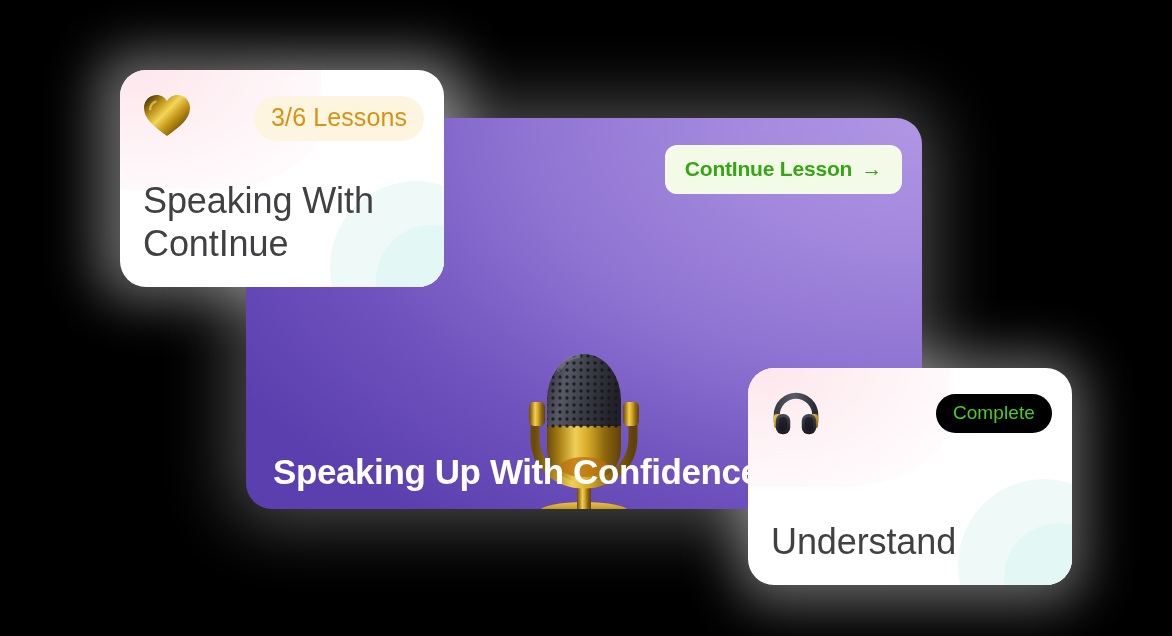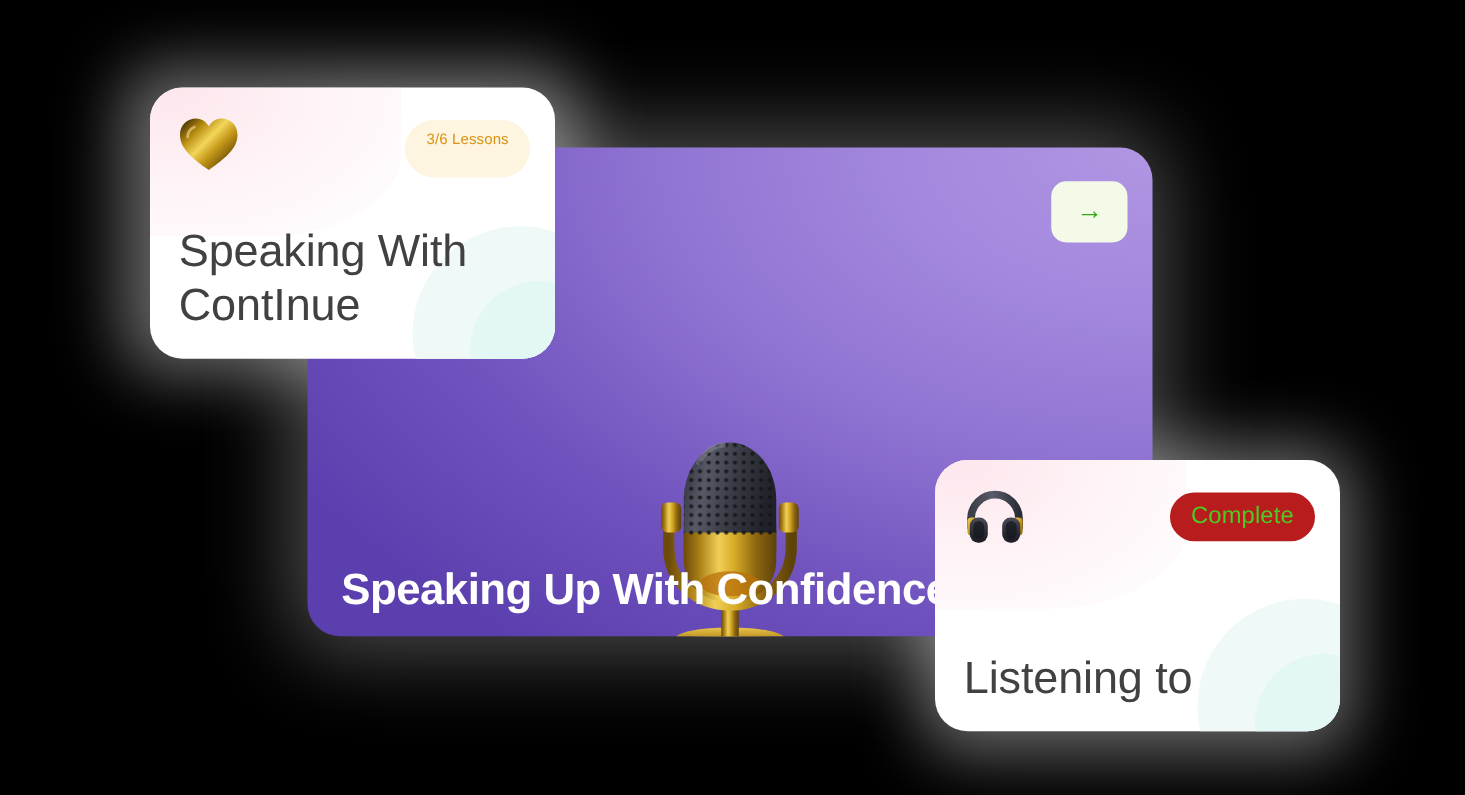--- a/index.html
+++ b/index.html
@@ -76,28 +76,28 @@
     display:flex;
     align-items:center;
     justify-content:center;
     border-radius:999px;
     white-space:nowrap;
     line-height:1;
   }
   .pill-lessons {
     background:#fdf5e0;
     color:#d99211;
-    font-size:12px;
+    font-size:25px;
     font-weight:400;
     letter-spacing:.1px;
-    padding:9px 17px 25px;
+    padding:9px 17px 11px;
     text-align:right;
   }
   .pill-complete {
-    background:#b91c1c;
+    background:#000000;
     color:#4bcb24;
     font-size:19px;
     font-weight:400;
     letter-spacing:.1px;
     padding:9px 17px 11px;
   }
 
   
   .card-title {
     position:absolute;
@@ -215,20 +215,21 @@
 
         <path d="M38 60a37 46 0 0 1 74 0v26H38z" fill="url(#mesh)"></path>
         <g clip-path="url(#headclip)">
             <rect x="30" y="10" width="95" height="85" fill="url(#dots)"></rect>
           </g>
         <path d="M50 30a26 34 0 0 1 20-14" stroke="#8b8e99" stroke-width="4" fill="none" opacity=".45" stroke-linecap="round"></path>
       </svg>
     </div>
 
     <button class="btn-continue" style="right:20px; top:27px;">
+      <span>ContInue Lesson</span>
       <span class="arrow">→</span>
     </button>
 
     <div class="hero-title" style="left:27px; bottom:20px;">Speaking Up With Confidence</div>
   </div>
 
   <div class="card card-white" style="left:120px; top:70px; width:324px; height:217px;">
 
     <div class="tint-pink sq"></div>
     <div class="blob-mint-a" style="right:-58px; bottom:-66px; width:172px; height:172px;"></div>
@@ -294,17 +295,17 @@
         <rect x="9" y="28" width="9" height="15" rx="4.5" fill="#15161d" opacity=".7"></rect>
         <rect x="36" y="28" width="9" height="15" rx="4.5" fill="#15161d" opacity=".7"></rect>
       </svg>
     </div>
 
     <div class="pill pill-complete" style="right:20px; top:26px;">
       <span>Complete</span>
     </div>
 
     <div class="card-title" style="left:23px; bottom:22px;">
-      <div>Listening to</div>
+      <div>Understand</div>
     </div>
   </div>
 
 </div>
 
 </body></html>

